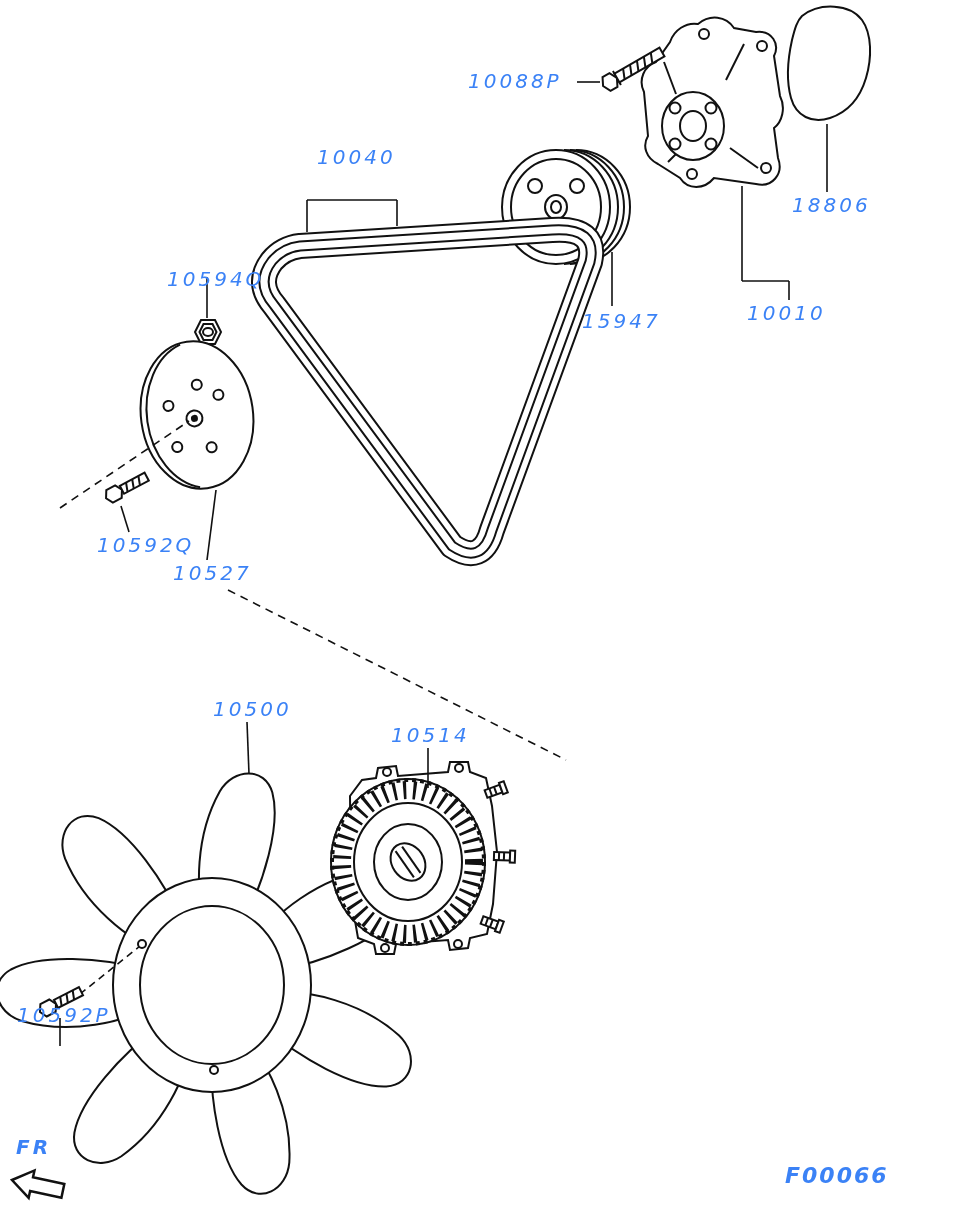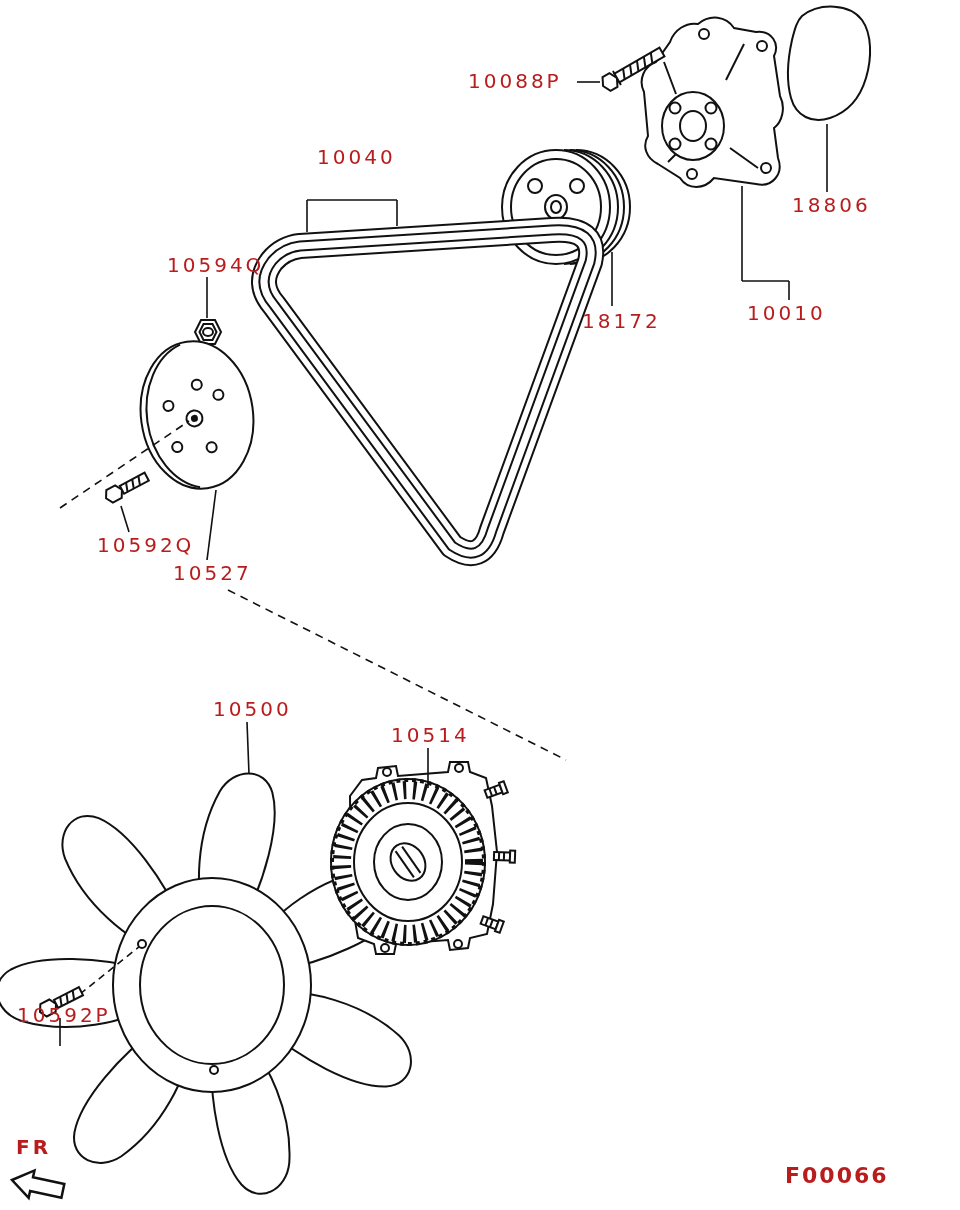--- a/index.html
+++ b/index.html
@@ -2,22 +2,22 @@
 <html><head>
 <meta charset="utf-8">
 <style>
   html,body{margin:0;padding:0;background:#fff;}
   .stage{
     position:relative;width:960px;height:1210px;background:#fff;overflow:hidden;
     font-family:"DejaVu Sans", sans-serif;
   }
   .stage svg{position:absolute;left:0;top:0;}
   .lbl{
-    position:absolute;font-size:20px;letter-spacing:3px;color:#b91c1c;
-    white-space:nowrap;line-height:1.1;
+    position:absolute;font-size:20px;letter-spacing:3px;color:#3b82f6;
+    white-space:nowrap;line-height:1.1;font-style:italic;
   }
   .bold{font-weight:bold;text-align:right;}
   .fig{font-size:22px;letter-spacing:2px;font-weight:bold;}
 </style>
 </head>
 <body>
 
 <div class="stage">
 
 <svg width="960" height="1210" viewBox="0 0 960 1210">
@@ -218,23 +218,23 @@
 
   <g transform="translate(12,1180) rotate(12)" stroke="#111" stroke-width="2.5" fill="#fff">
     <polygon points="0,0 20,-14 20,-7 52,-7 52,7 20,7 20,14"></polygon>
   </g>
 
 </svg>
 
 <div class="lbl" style="left:468px;top:70px">10088P</div>
 <div class="lbl" style="left:317px;top:146px">10040</div>
 <div class="lbl" style="left:792px;top:194px">18806</div>
-<div class="lbl" style="left:582px;top:310px">18172</div>
+<div class="lbl" style="left:582px;top:310px">15947</div>
 <div class="lbl" style="left:747px;top:302px">10010</div>
-<div class="lbl" style="left:167px;top:254px">10594Q</div>
+<div class="lbl" style="left:167px;top:268px">10594Q</div>
 <div class="lbl" style="left:97px;top:534px">10592Q</div>
 <div class="lbl" style="left:173px;top:562px">10527</div>
 <div class="lbl" style="left:213px;top:698px">10500</div>
 <div class="lbl" style="left:391px;top:724px">10514</div>
 <div class="lbl" style="left:17px;top:1004px">10592P</div>
 
 <div class="lbl bold" style="left:16px;top:1136px">FR</div>
 <div class="lbl fig" style="left:785px;top:1164px">F00066</div>
 
 </div>

